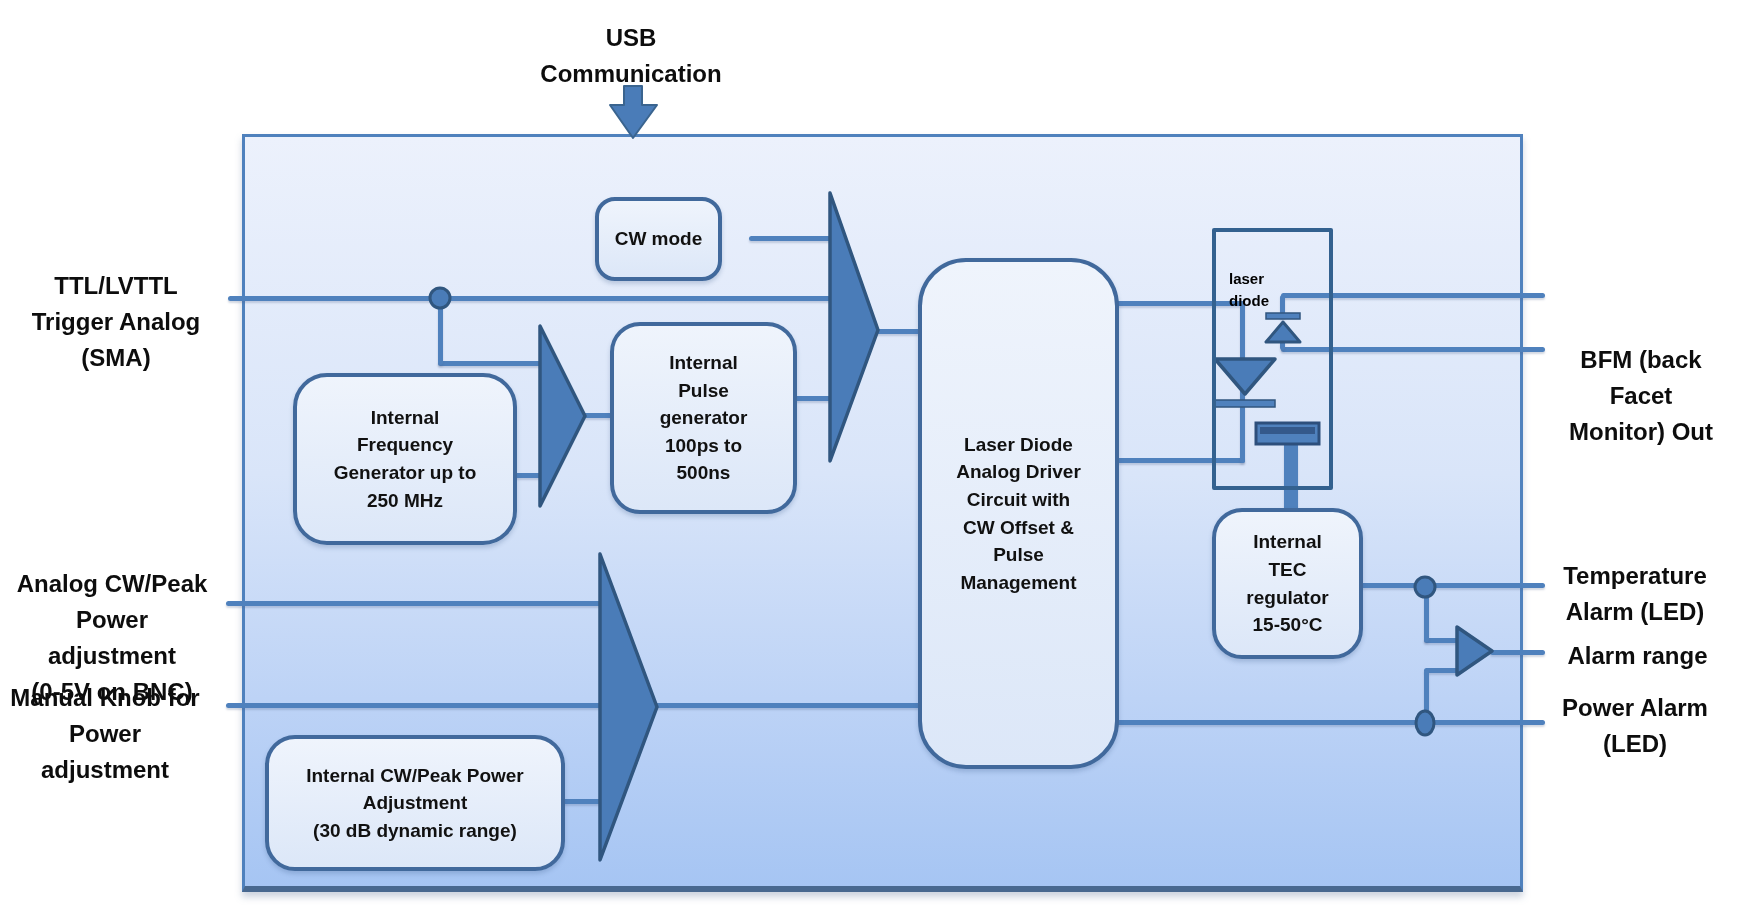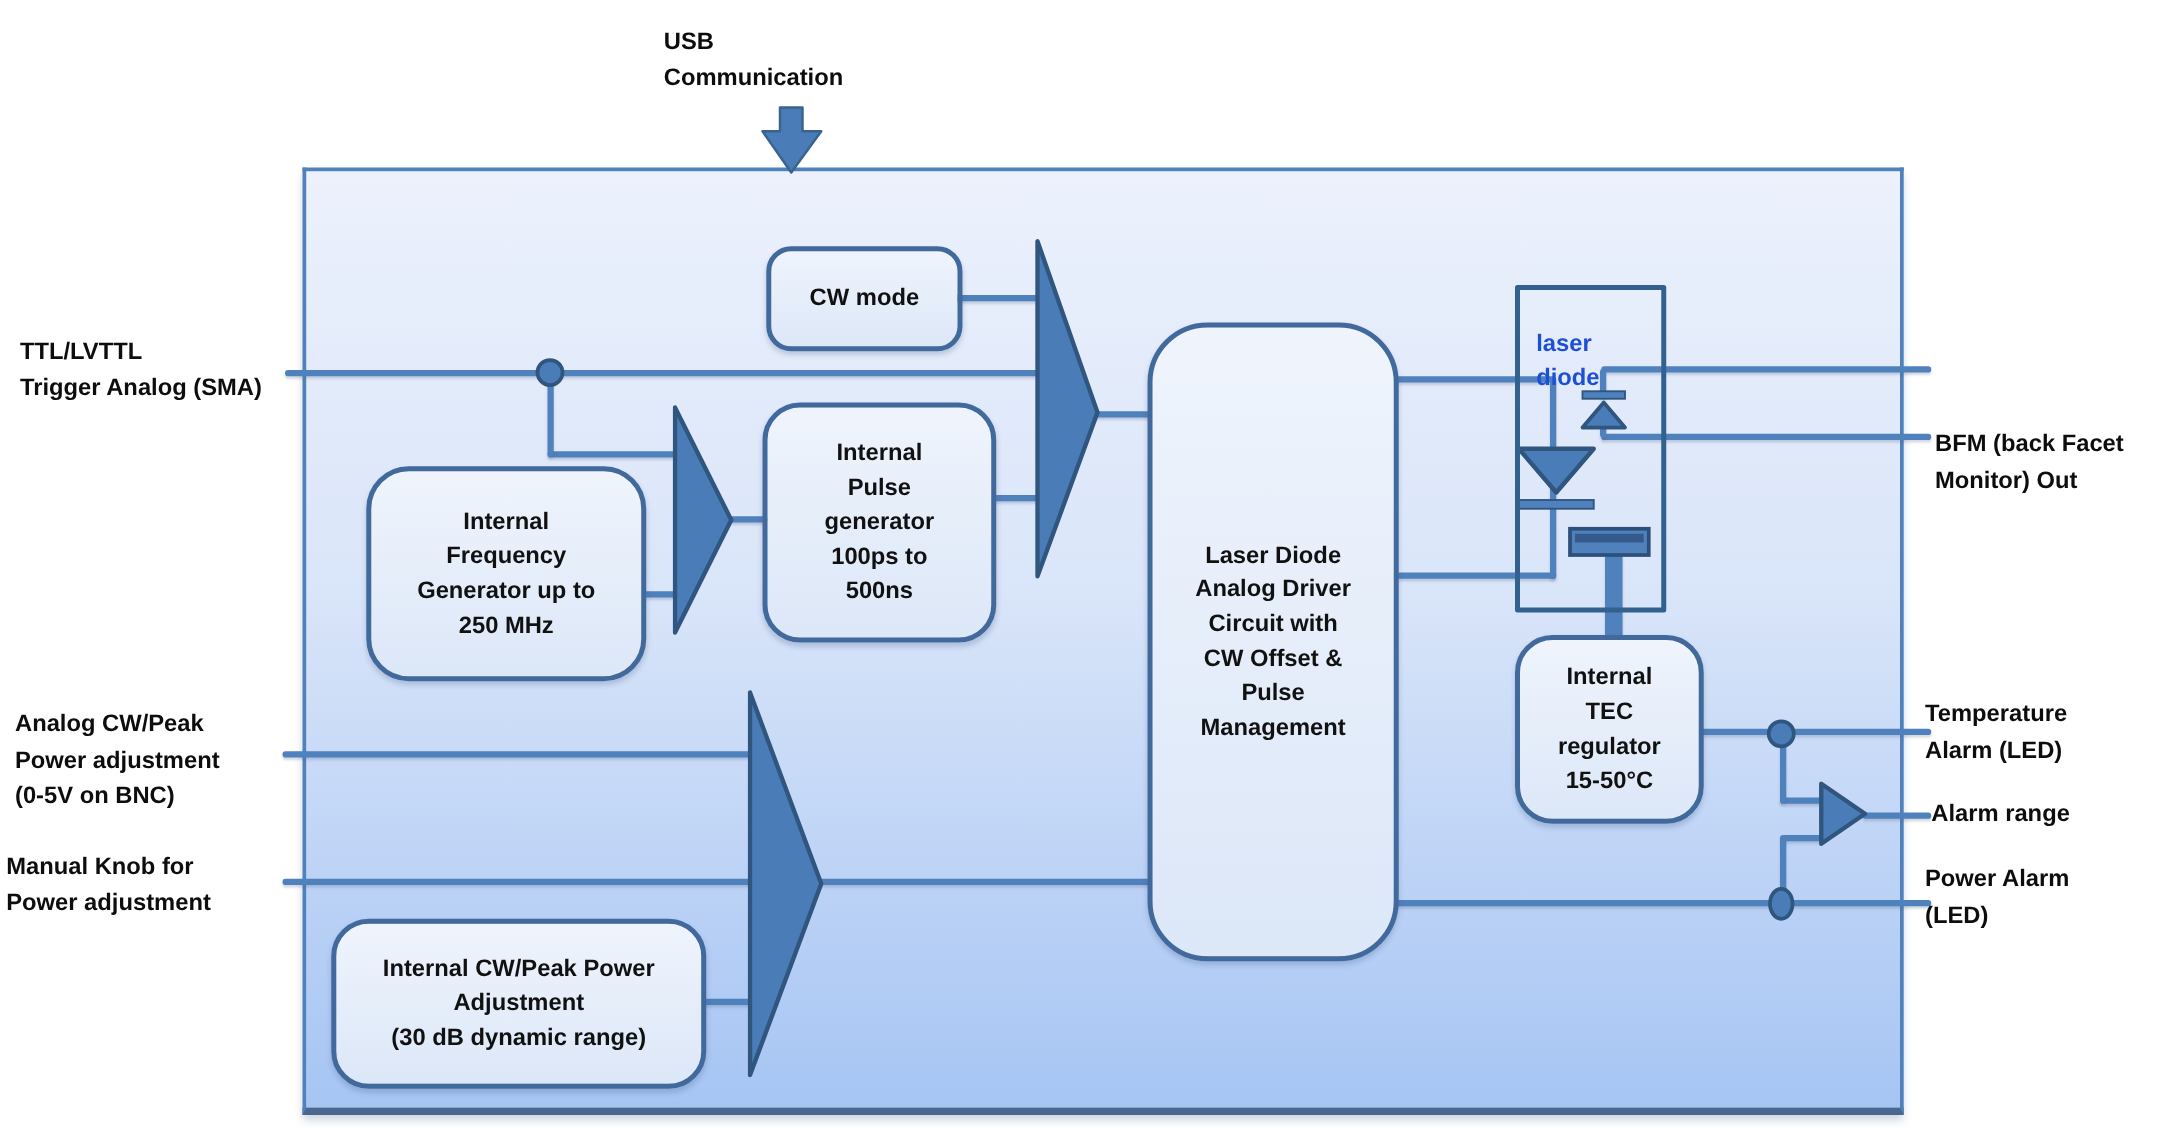--- a/index.html
+++ b/index.html
@@ -7,42 +7,42 @@
     position:relative;width:1737px;height:909px;background:#ffffff;overflow:hidden;
     font-family:"Liberation Sans",sans-serif;font-weight:bold;color:#111;
   }
   .enclosure{
     position:absolute;left:242px;top:134px;width:1281px;height:758px;box-sizing:border-box;
     background:linear-gradient(180deg,#ecf1fc 0%,#d9e5f9 45%,#bdd3f6 75%,#a6c5f3 100%);
     border:3px solid #4f81bd;border-bottom:6px solid #48688f;
     box-shadow:0 5px 7px rgba(110,130,160,0.35);
   }
   .lbl{
-    position:absolute;white-space:pre-line;
-    font-size:19px;line-height:1.5;color:#0d0d0d;
+    position:absolute;text-align:center;white-space:pre-line;
+    font-size:24px;line-height:1.5;color:#0d0d0d;
   }
   .block{
     position:absolute;box-sizing:border-box;
     background:linear-gradient(180deg,#eff4fc 0%,#dce7f8 100%);
     border:4px solid #41699c;border-radius:26px;
     display:flex;align-items:center;justify-content:center;
     text-align:center;white-space:pre-line;
     font-size:19px;line-height:1.45;color:#111;
     box-shadow:0 3px 4px rgba(60,90,140,0.25);
   }
   .wire{position:absolute;background:#4f81bd;border-radius:2.5px;box-shadow:0 2px 2px rgba(80,100,140,0.25);}
   .h5{height:5px;}
   .w5{width:5px;}
   .shape{position:absolute;}
   .laser-box{
     position:absolute;box-sizing:border-box;background:transparent;
     border:4px solid #33618f;border-radius:2px;
     white-space:pre-line;text-align:left;
-    font-size:19px;line-height:1.45;color:#1d4ed8;
-    padding:2px 0 0 13px;
+    font-size:15px;line-height:1.45;color:#000000;
+    padding:14px 0 0 13px;
   }
 </style>
 </head>
 <body>
 
 <div class="canvas">
 
   <div class="enclosure"></div>
 
   <div class="wire h5" style="left:228px;top:296px;width:604px;"></div>
@@ -112,21 +112,21 @@
   <svg class="shape" style="left:1262px;top:311px;" width="44" height="36">
     <rect x="4" y="2" width="34" height="6" fill="#4f81bd" stroke="#30567f" stroke-width="1.5"></rect>
     <polygon points="21,11 4,31 38,31" fill="#4a7cb8" stroke="#30567f" stroke-width="3" stroke-linejoin="round"></polygon>
   </svg>
 
   <svg class="shape" style="left:1254px;top:421px;" width="70" height="28">
     <rect x="2" y="2" width="63" height="21" fill="#4f81bd" stroke="#2d4f7c" stroke-width="3"></rect>
     <rect x="6" y="6" width="55" height="7" fill="#34598b"></rect>
   </svg>
 
-  <div class="block" style="left:613px;top:197px;width:157px;height:84px;border-radius:20px;">
+  <div class="block" style="left:595px;top:197px;width:127px;height:84px;border-radius:20px;">
     <span>CW mode</span>
   </div>
 
   <div class="block" style="left:293px;top:373px;width:224px;height:172px;border-radius:34px;">
     <span>Internal
 Frequency
 Generator up to
 250 MHz</span>
   </div>
 

